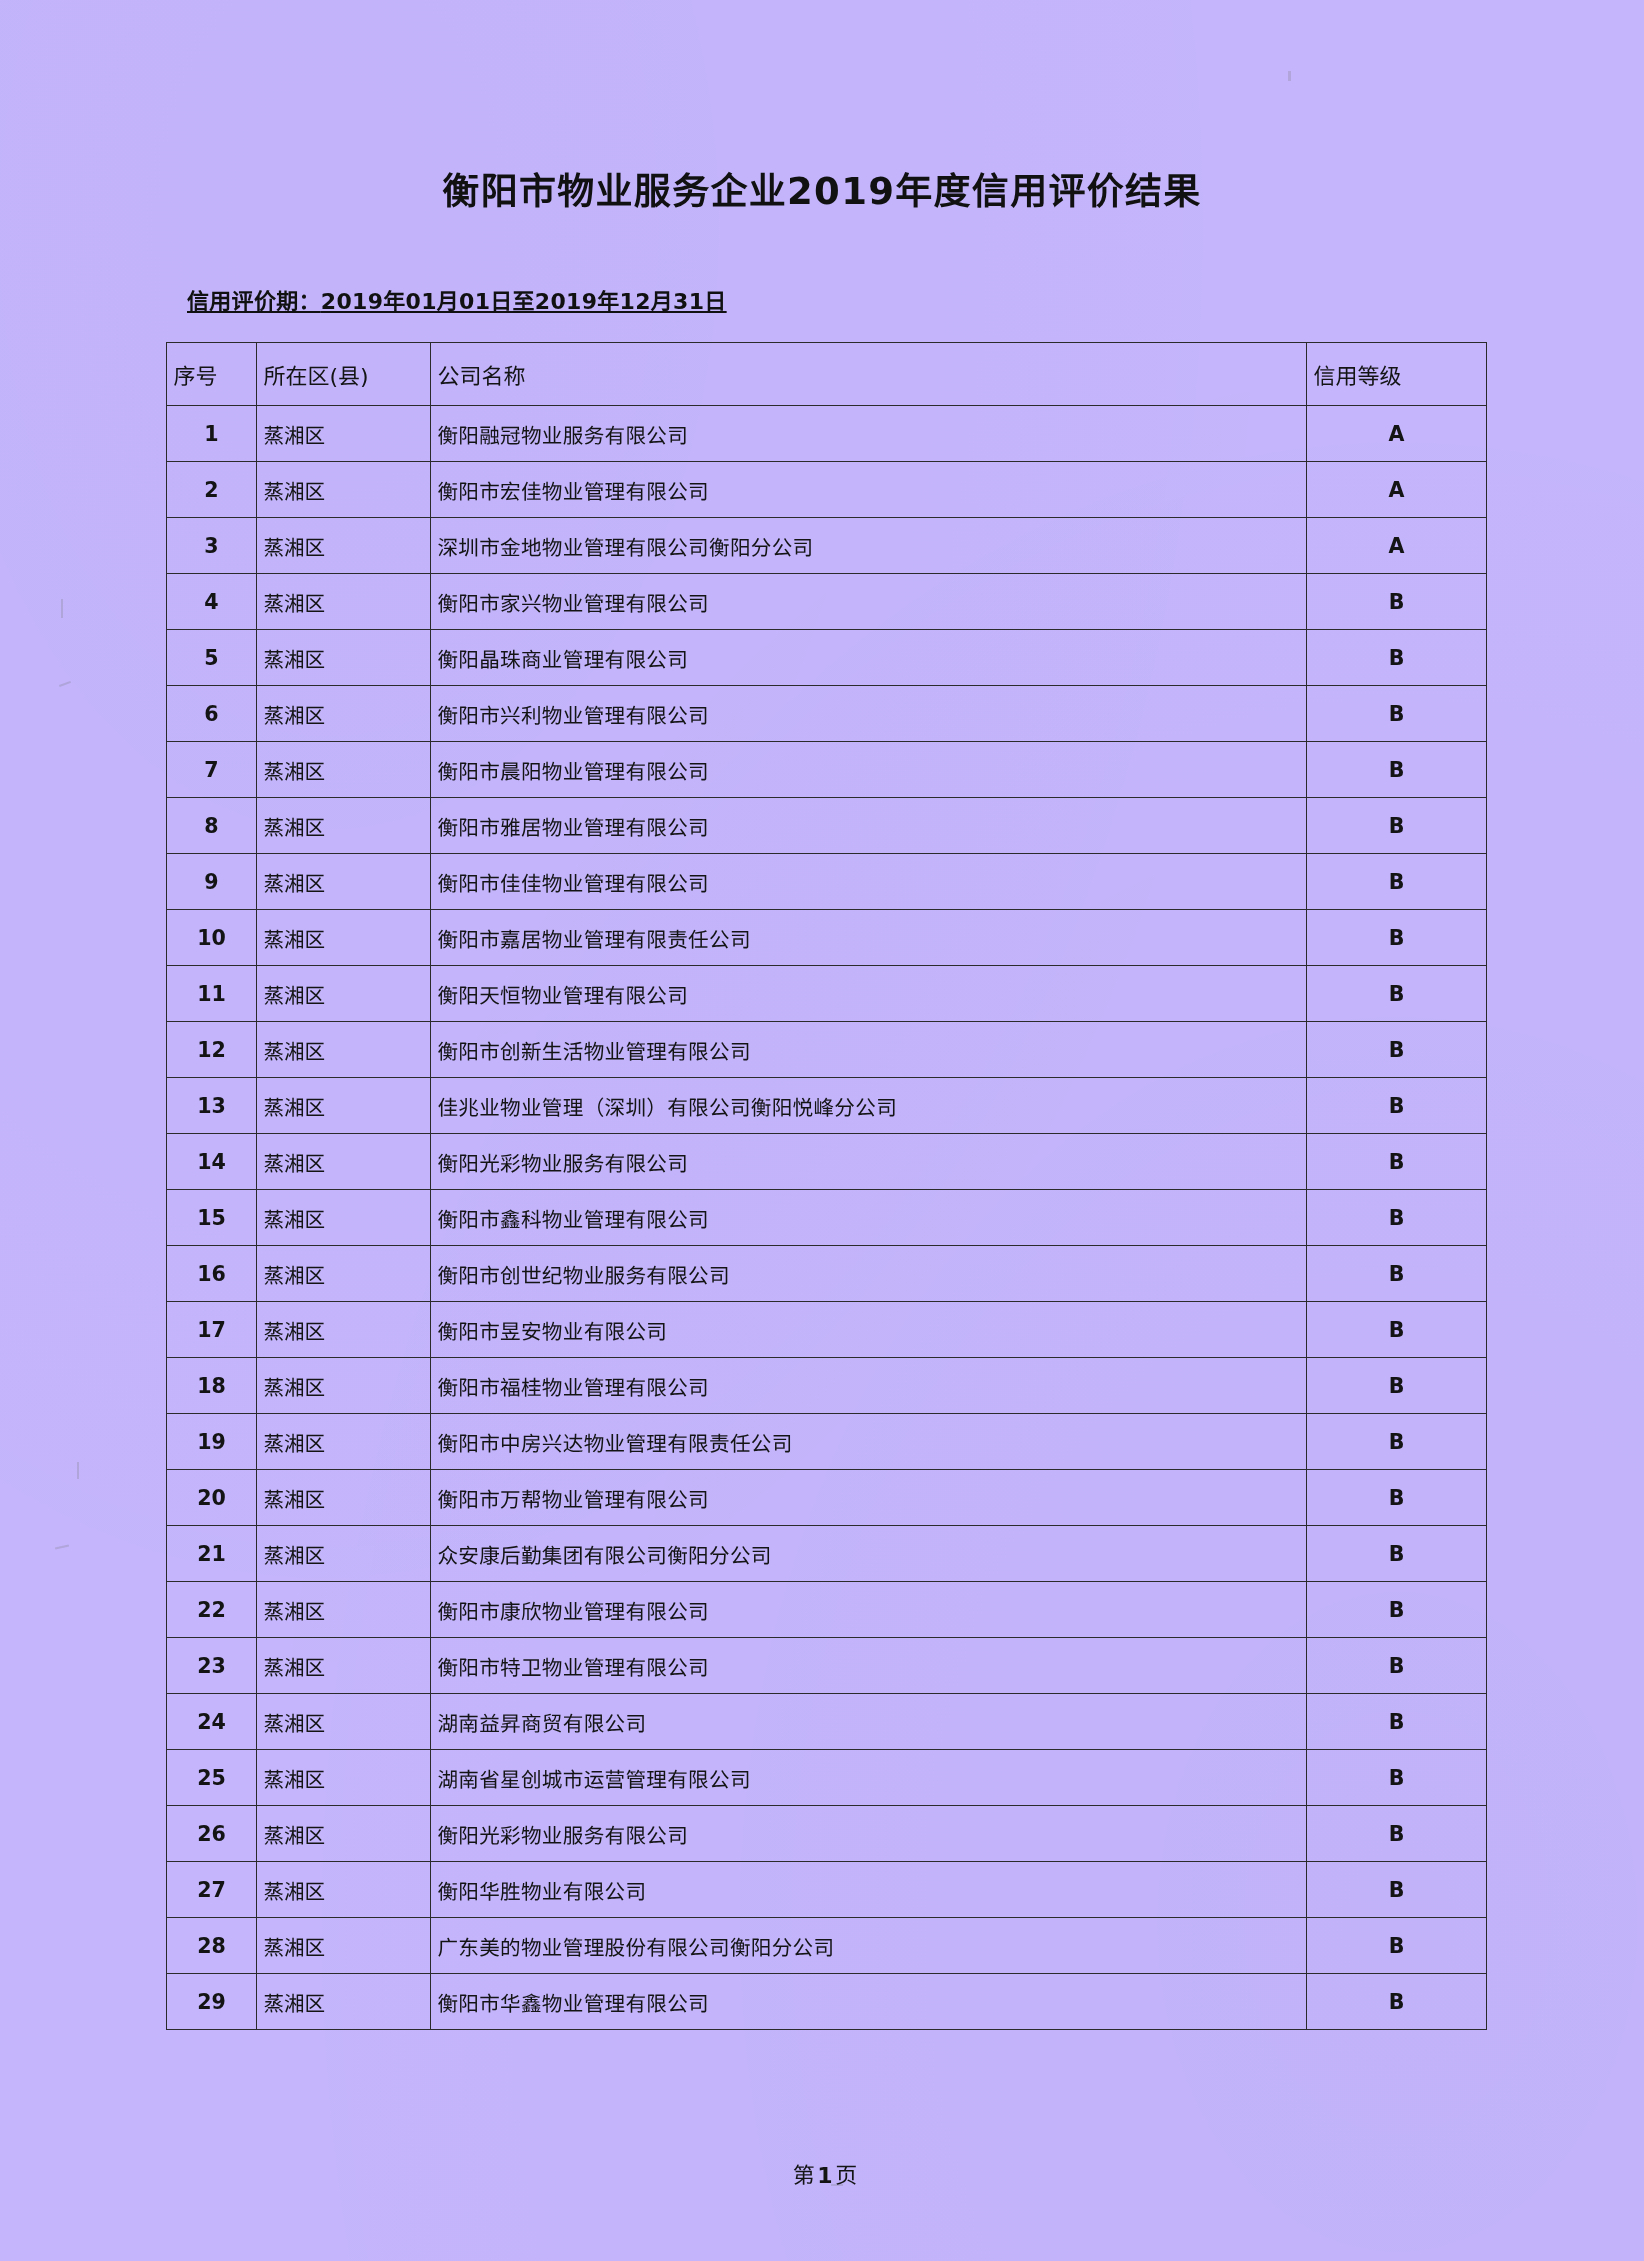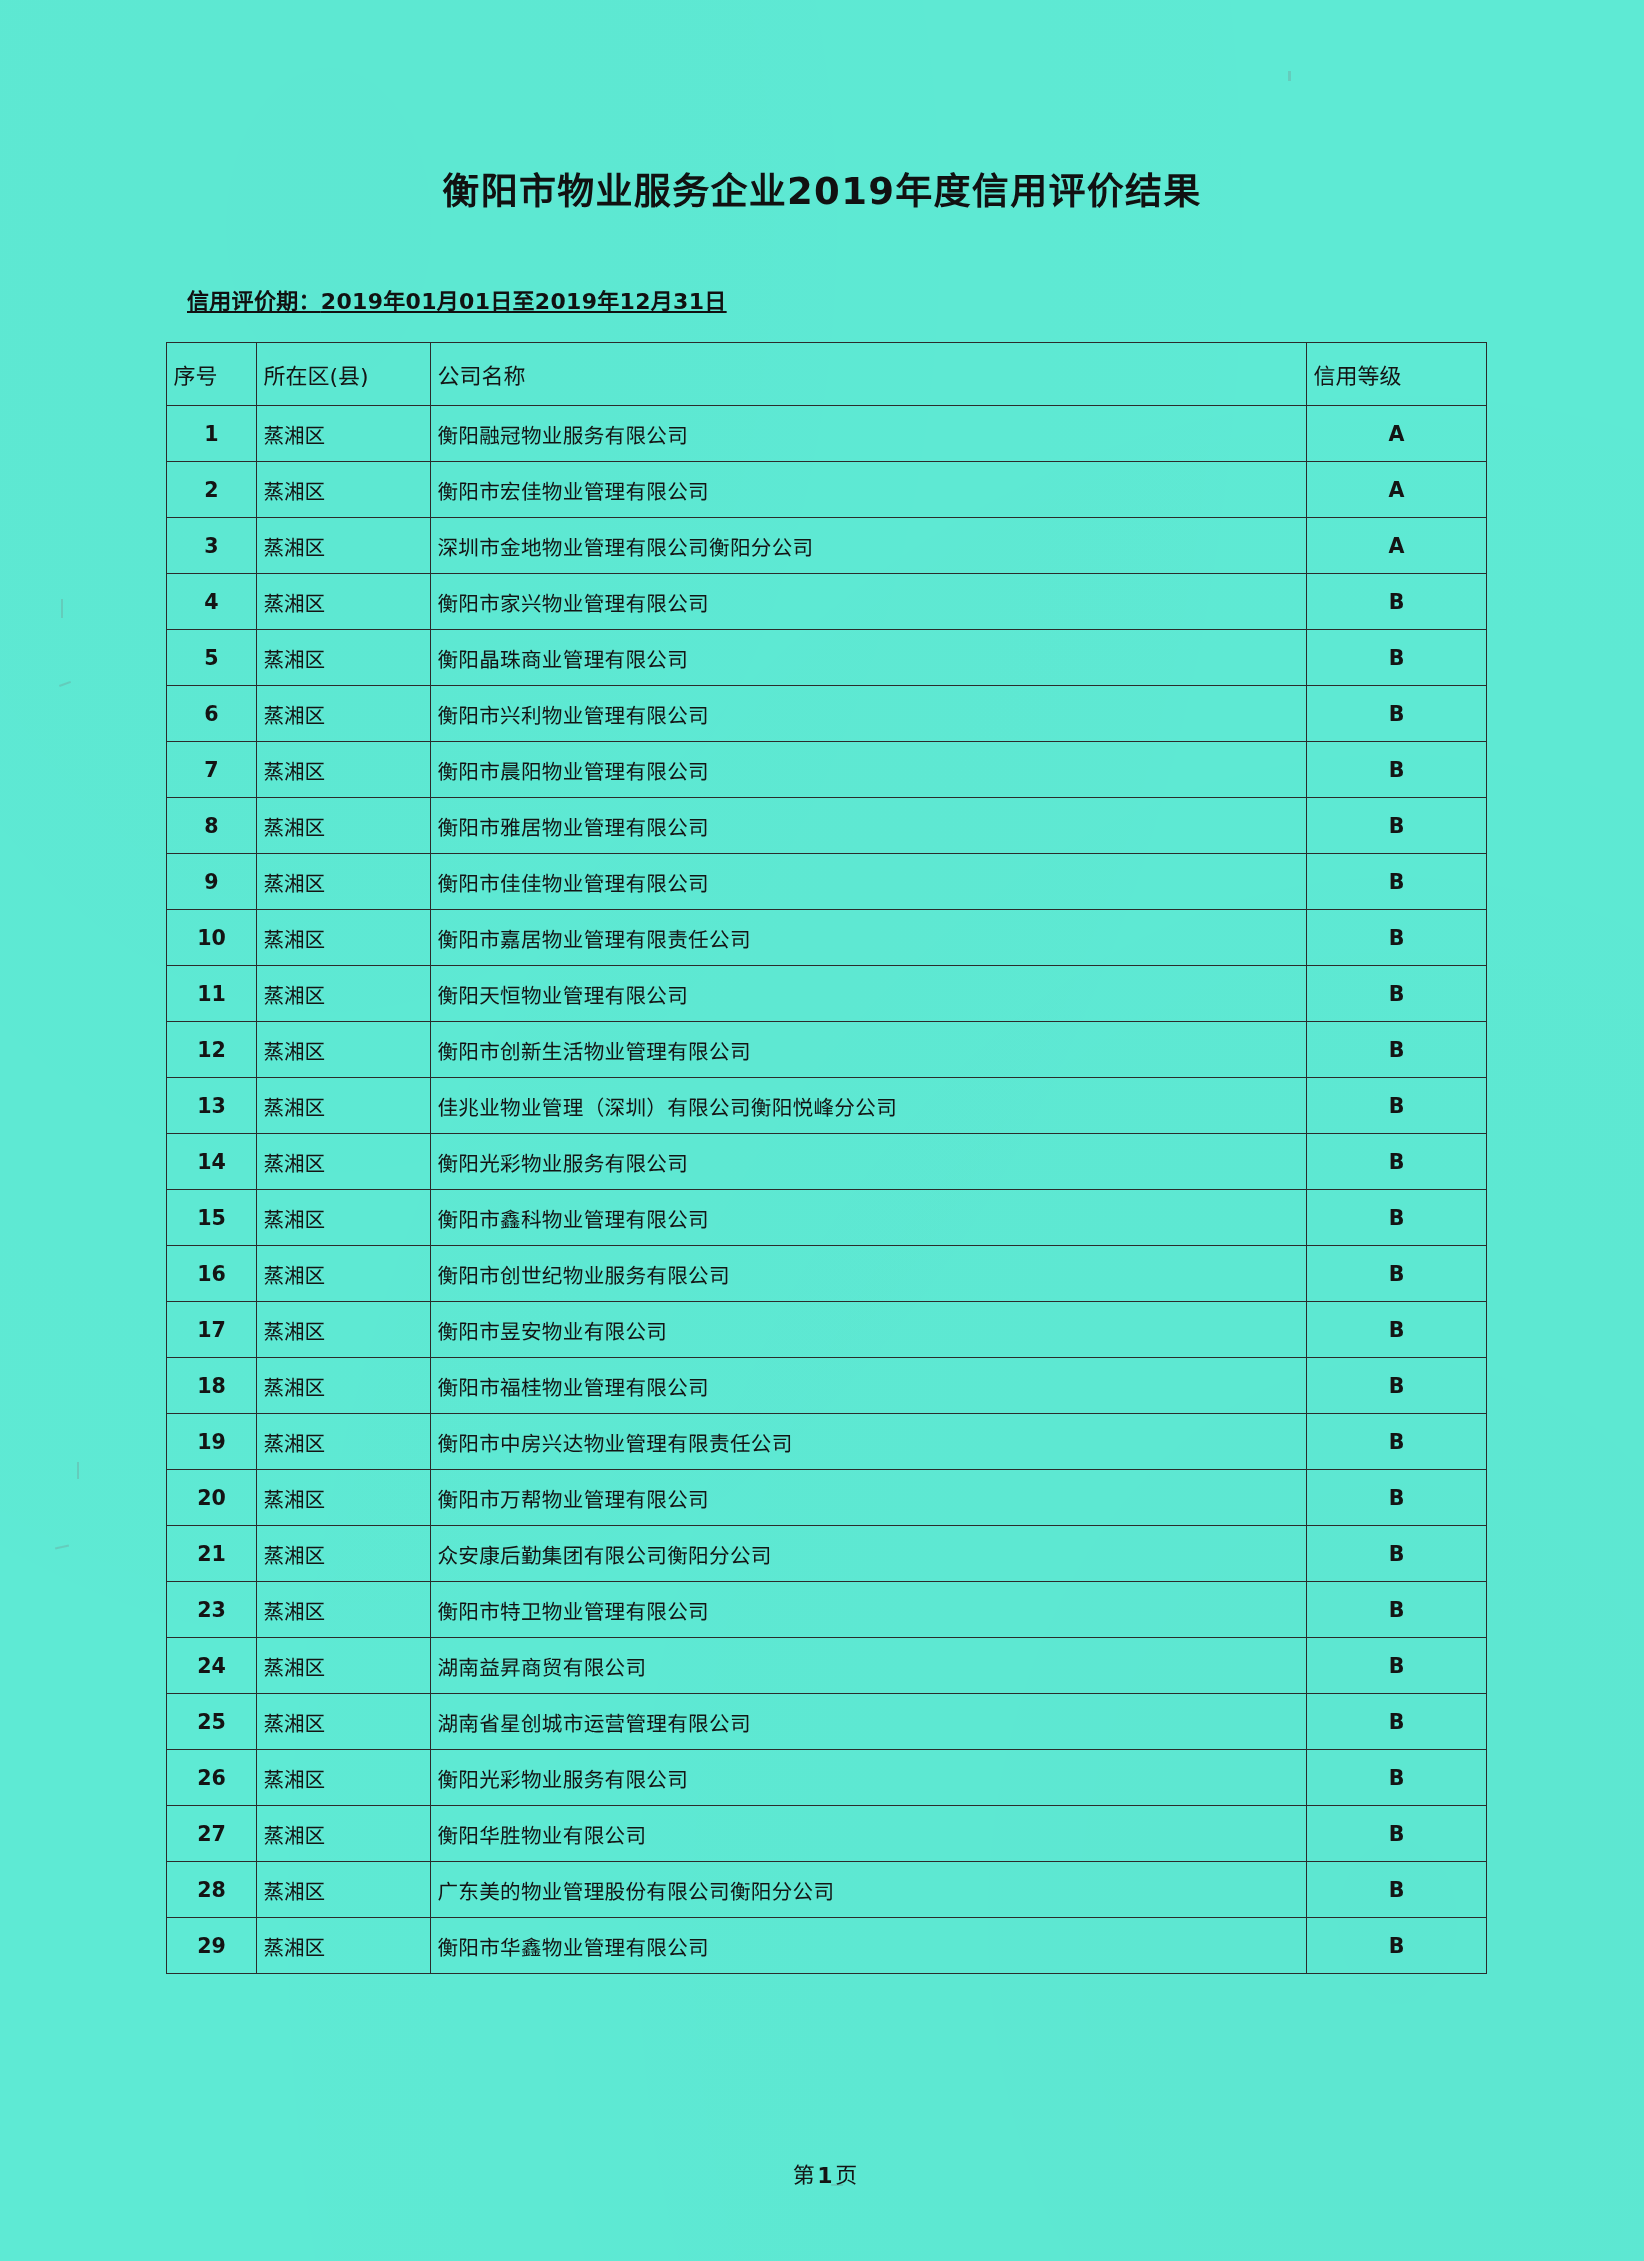--- a/index.html
+++ b/index.html
@@ -10,21 +10,21 @@
   }
   body {
     font-family: "Liberation Sans", "DejaVu Sans", sans-serif;
     color: #1a1a1a;
   }
   .page {
     position: relative;
     width: 1644px;
     height: 2261px;
     margin: 0 auto;
-    background: #5eead4;
+    background: #c4b5fd;
     box-sizing: border-box;
     overflow: hidden;
   }
   
   .page:before {
     content: "";
     position: absolute;
     inset: 0;
     background:
       radial-gradient(ellipse at 20% 10%, rgba(0,0,0,0.012), rgba(0,0,0,0) 60%),
@@ -268,20 +268,26 @@
             <td class="name">衡阳市万帮物业管理有限公司</td>
             <td class="grade">B</td>
           </tr>
           <tr>
             <td class="idx">21</td>
             <td class="dist">蒸湘区</td>
             <td class="name">众安康后勤集团有限公司衡阳分公司</td>
             <td class="grade">B</td>
           </tr>
           <tr>
+            <td class="idx">22</td>
+            <td class="dist">蒸湘区</td>
+            <td class="name">衡阳市康欣物业管理有限公司</td>
+            <td class="grade">B</td>
+          </tr>
+          <tr>
             <td class="idx">23</td>
             <td class="dist">蒸湘区</td>
             <td class="name">衡阳市特卫物业管理有限公司</td>
             <td class="grade">B</td>
           </tr>
           <tr>
             <td class="idx">24</td>
             <td class="dist">蒸湘区</td>
             <td class="name">湖南益昇商贸有限公司</td>
             <td class="grade">B</td>

